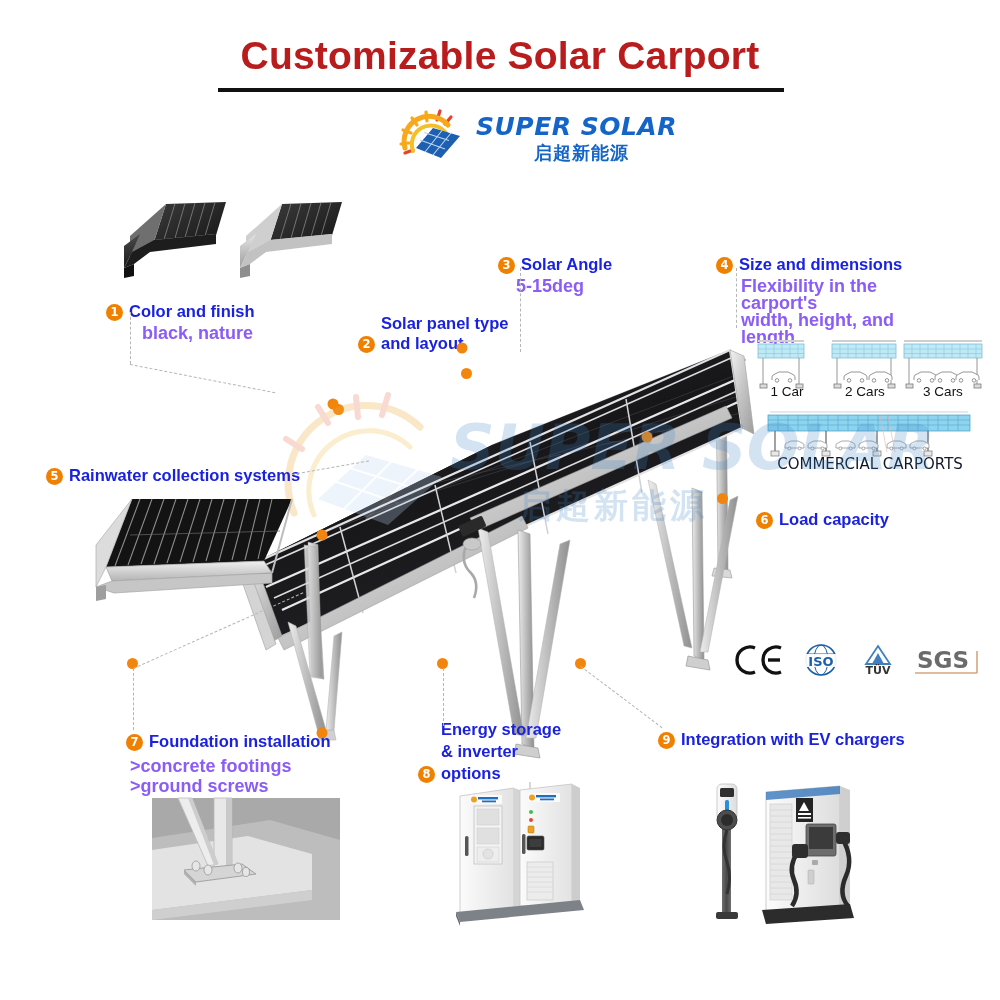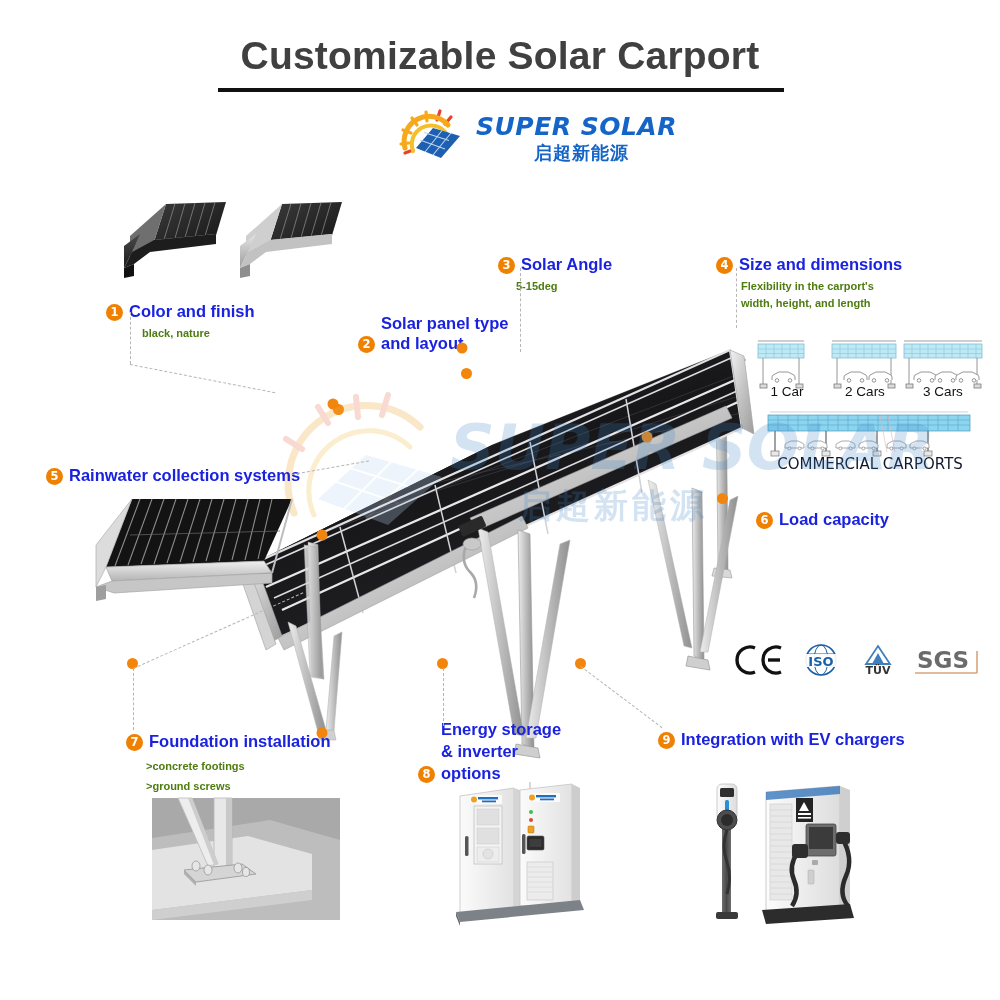--- a/index.html
+++ b/index.html
@@ -7,21 +7,21 @@
   body{
     width:1000px;height:1000px;position:relative;overflow:hidden;
     font-family:"Liberation Sans","DejaVu Sans",sans-serif;
     -webkit-font-smoothing:antialiased;
   }
   .abs{position:absolute;}
 
   
   #page-title{
     top:34px;left:0;width:1000px;text-align:center;
-    font-size:39px;font-weight:700;color:#404040;letter-spacing:.2px;
+    font-size:39px;font-weight:700;color:#b91c1c;letter-spacing:.2px;
   }
   #title-rule{top:88px;left:218px;width:566px;height:4px;background:#111;}
 
   
   #brand-logo{top:104px;left:396px;width:226px;height:66px;}
   #logo-sun{position:absolute;left:0;top:2px;width:76px;height:62px;}
   #logo-word{position:absolute;left:80px;top:8px;
     font-family:"DejaVu Sans","Liberation Sans",sans-serif;
     font-style:italic;font-weight:700;font-size:25px;color:#1565c8;
     letter-spacing:.5px;white-space:nowrap;}
@@ -36,21 +36,21 @@
     background:#f08000;color:#fff;font-size:11.5px;font-weight:700;
     text-align:center;line-height:17px;vertical-align:2px;
     font-family:"DejaVu Sans",sans-serif;
   }
   .c-title{
     color:#1a22e0;font-size:16.5px;font-weight:700;display:inline-block;
     margin-left:6px;vertical-align:1px;white-space:nowrap;
   }
   .c-title.wrap{white-space:normal;}
   .c-body{
-    color:#4d7c0f;font-size:11px;font-weight:700;line-height:17px;
+    color:#8b5cf6;font-size:18px;font-weight:700;line-height:17px;
     margin-top:3px;white-space:pre-line;
   }
   .dot{
     position:absolute;width:11px;height:11px;border-radius:50%;
     background:#f2850d;
   }
   .lead{
     position:absolute;border-top:1.5px dashed #b6b6b6;transform-origin:0 0;
     height:0;
   }
@@ -575,21 +575,21 @@
   </svg>
   <svg class="badge" style="left:178px;width:72px;" viewBox="0 0 72 34">
     <text x="4" y="25" font-family="DejaVu Sans, sans-serif" font-size="23" font-weight="700" fill="#6b6b6b">SGS</text>
     <path d="M2,30 L64,30" stroke="#d8a57c" stroke-width="1.6"></path>
     <path d="M64,8 L64,30" stroke="#d8a57c" stroke-width="1.6"></path>
   </svg>
 </div>
 
 <div class="abs callout" style="left:126px;top:732px;width:260px;">
   <span class="num">7</span><span class="c-title">Foundation installation</span>
-  <div class="c-body" style="margin-left:20px;margin-top:4px;line-height:20px;">&gt;concrete footings
+  <div class="c-body" style="margin-left:4px;margin-top:4px;line-height:20px;">&gt;concrete footings
 &gt;ground screws</div>
 </div>
 <div class="dot abs" style="left:127px;top:658px;"></div>
 <div class="lead-v abs" style="left:133px;top:668px;height:62px;"></div>
 <div class="lead abs" style="left:133px;top:668px;width:186px;transform:rotate(-24deg);"></div>
 
 <svg class="abs" id="foundation-photo" viewBox="0 0 188 122">
   <rect x="0" y="0" width="188" height="122" fill="#a9a9a9"></rect>
   <polygon points="0,40 118,22 188,42 188,122 0,122" fill="#bdbdbd"></polygon>
   <polygon points="0,52 96,38 160,56 160,92 0,112" fill="#e3e3e3"></polygon>

